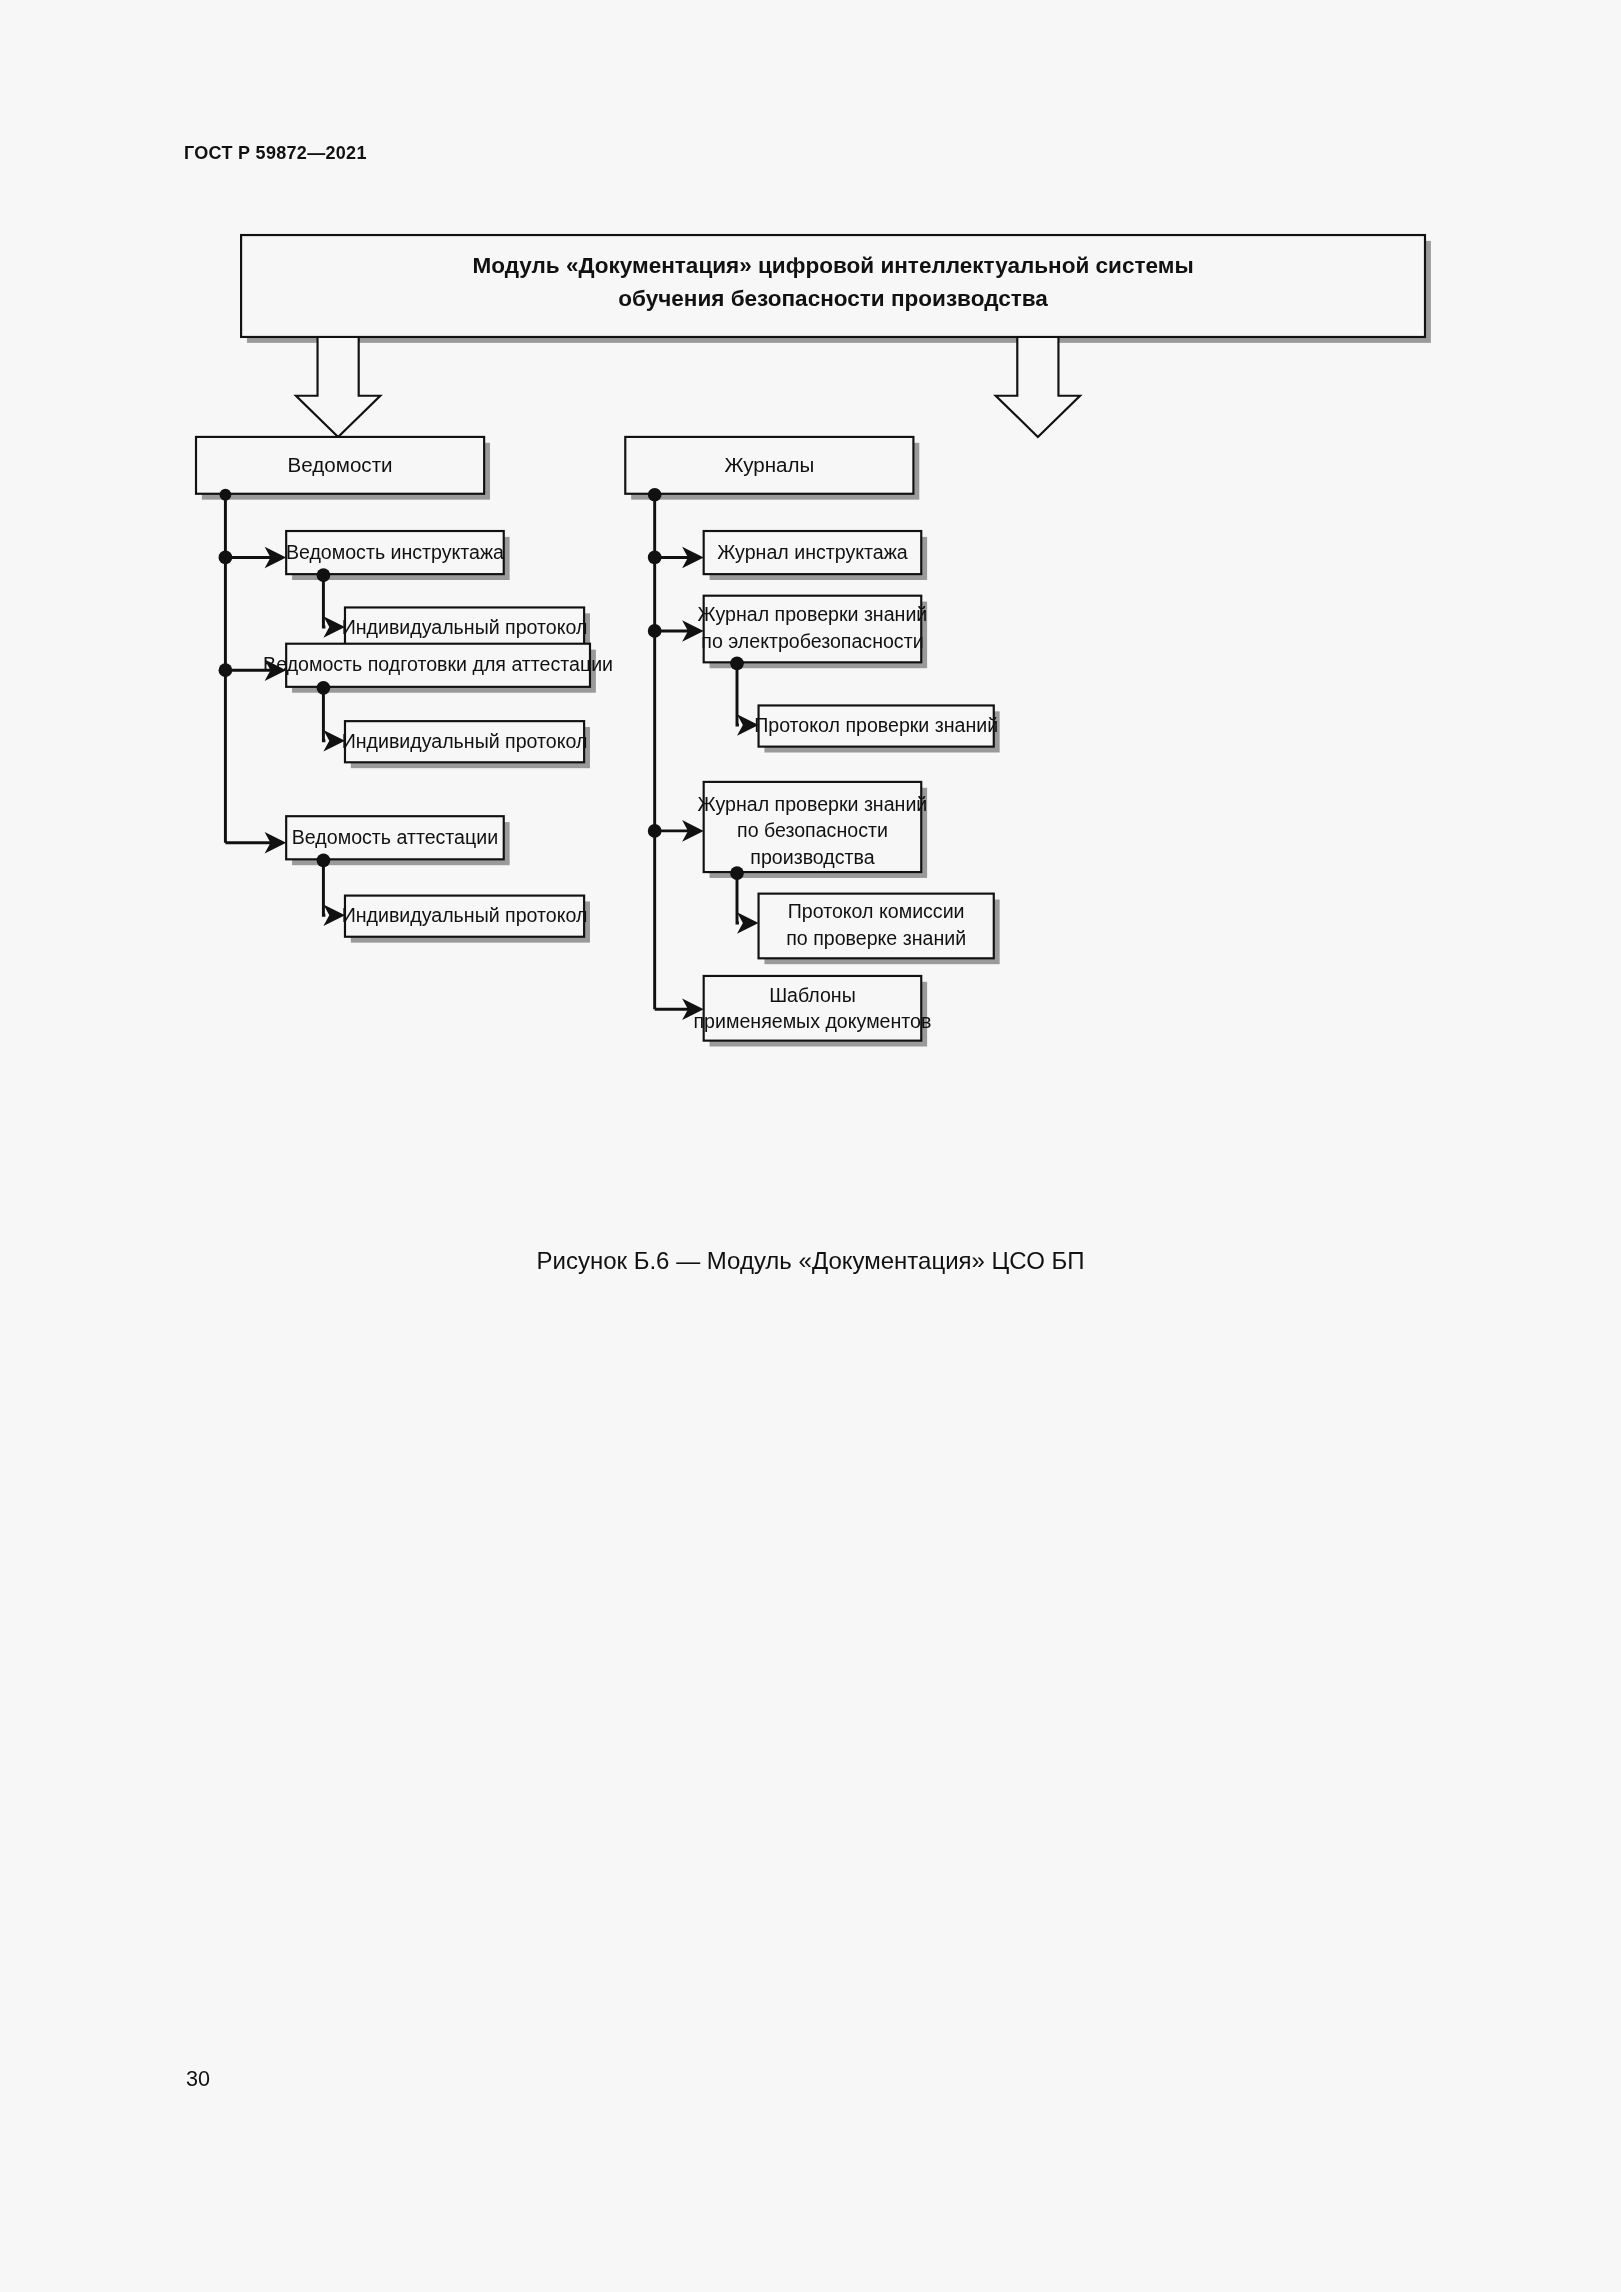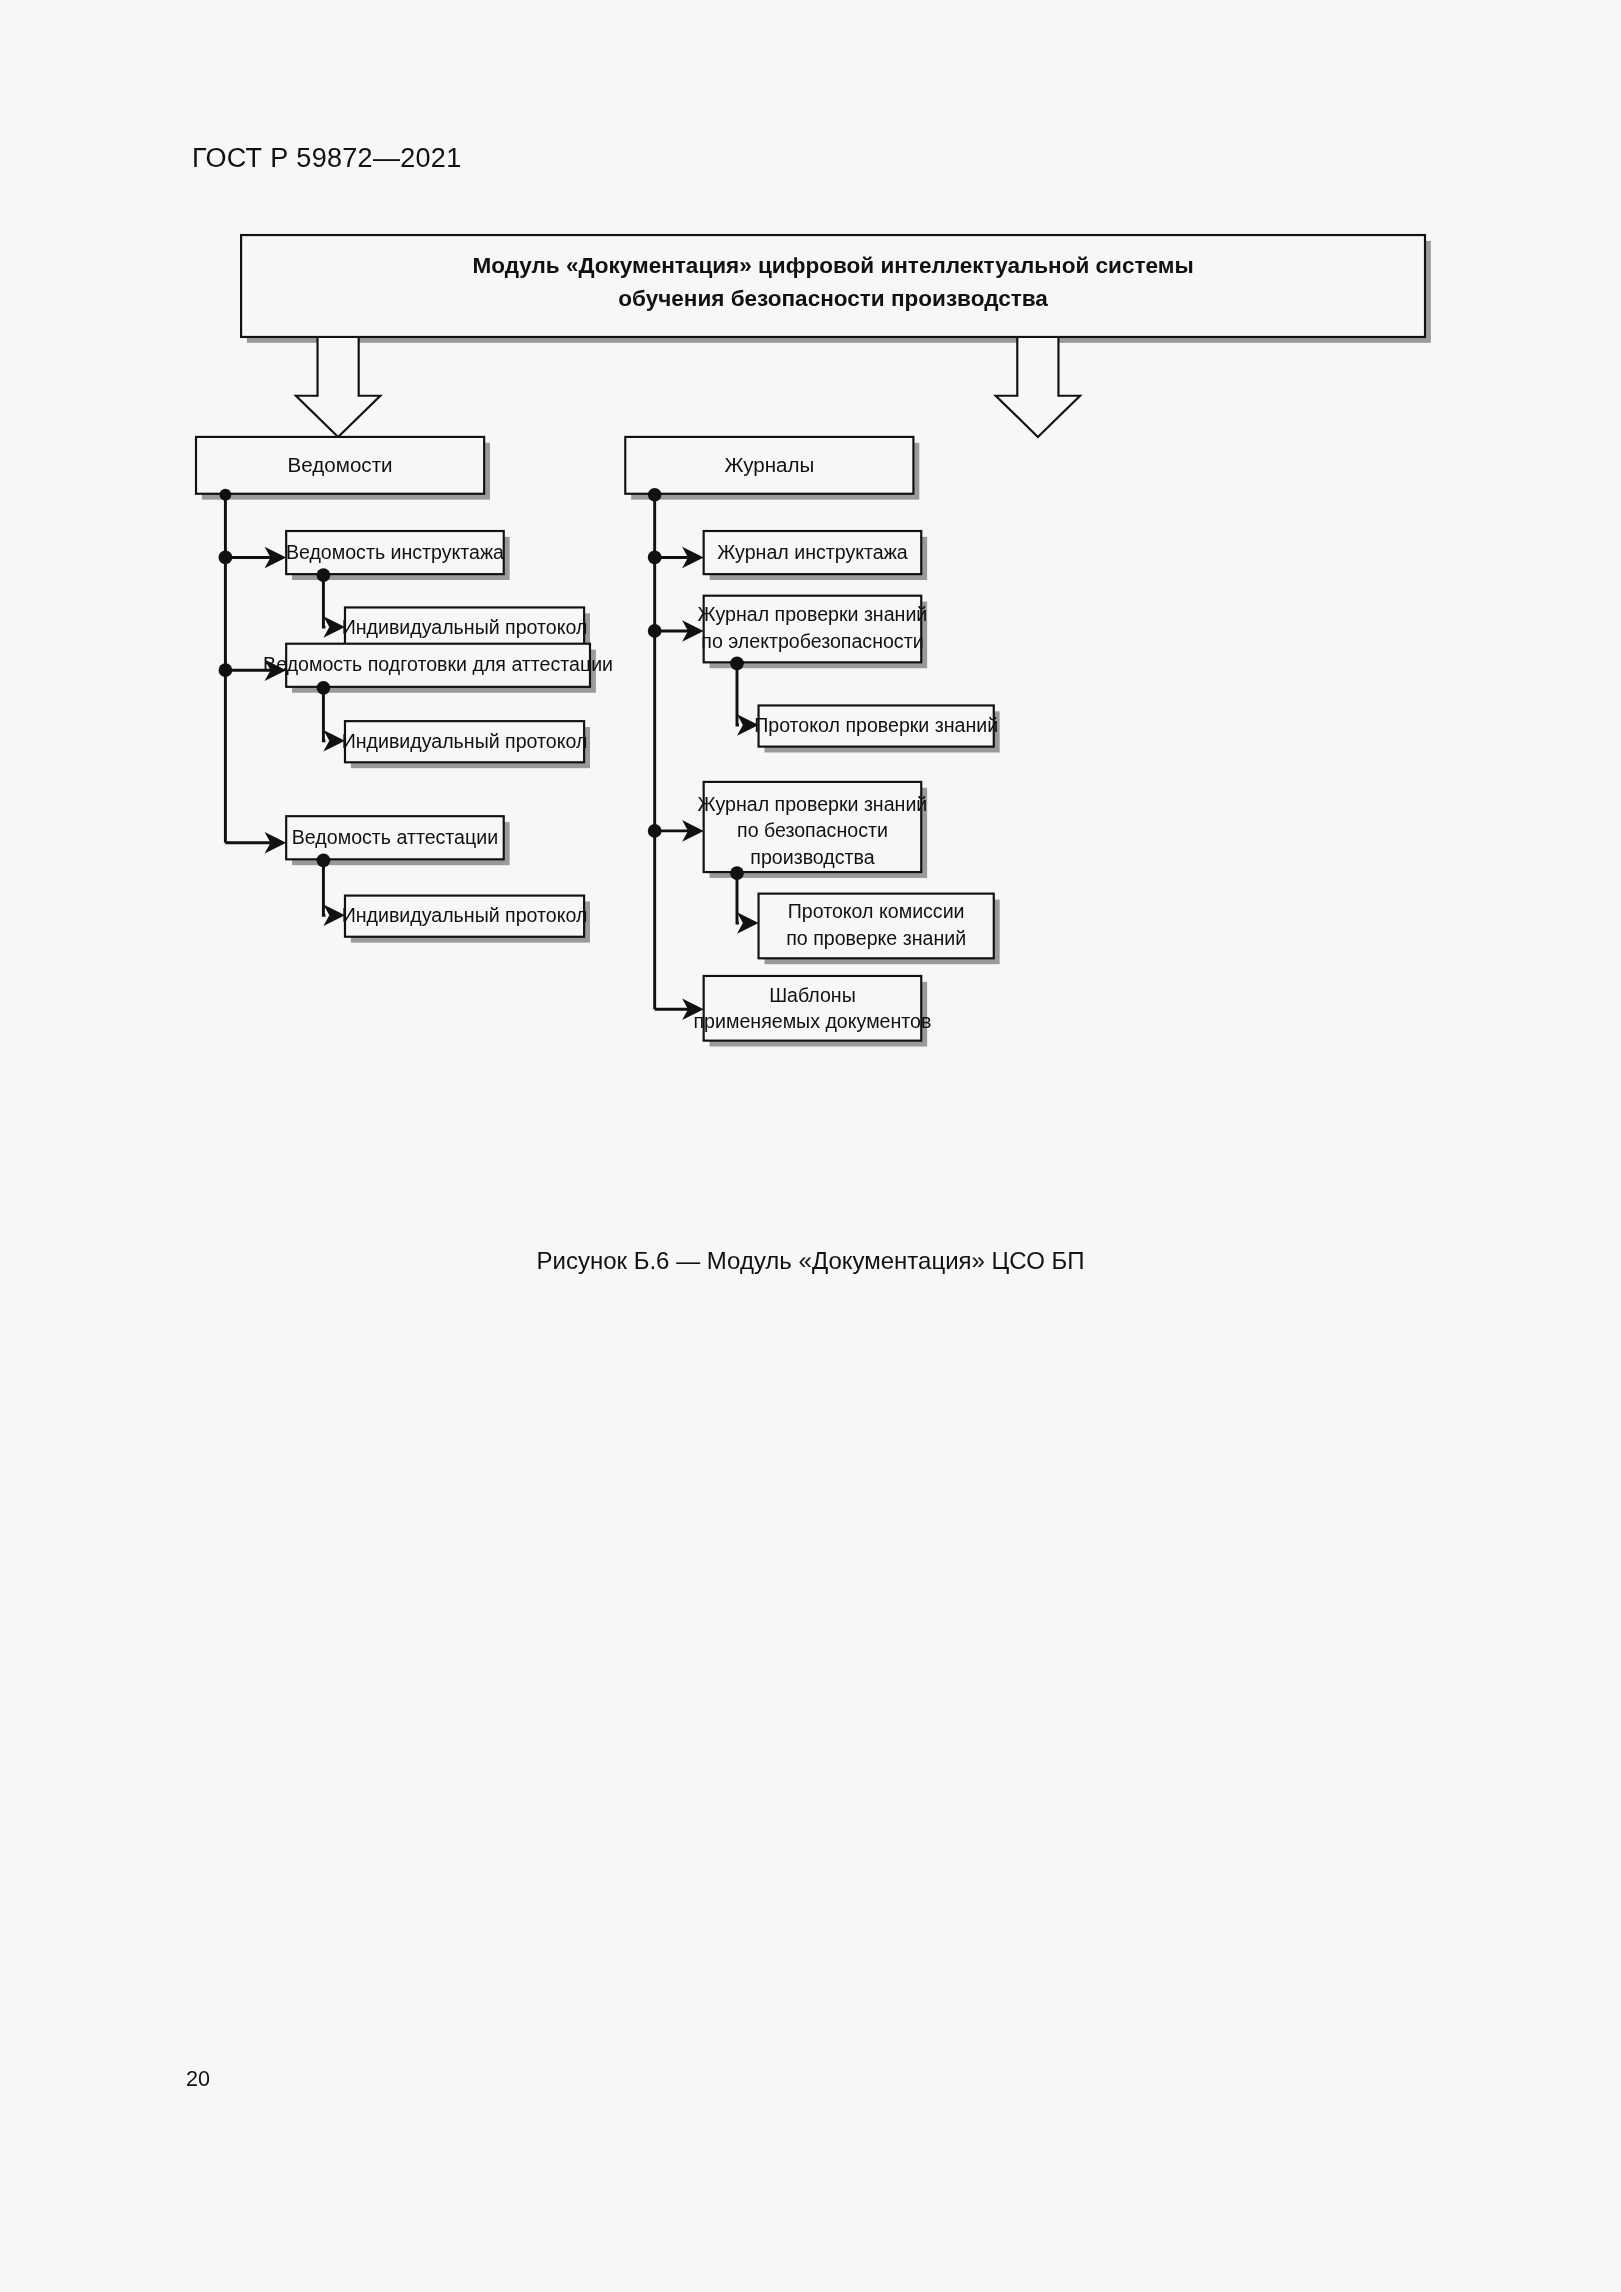--- a/index.html
+++ b/index.html
@@ -13,24 +13,24 @@
     width: 1621px;
     height: 2293px;
     background: #f7f7f7;
     margin: 0 auto;
     overflow: hidden;
     font-family: "Liberation Sans", sans-serif;
     color: #111111;
   }
   .std-header {
     position: absolute;
-    left: 192px;
+    left: 184px;
     top: 143px;
-    font-size: 27px;
-    font-weight: normal;
+    font-size: 18px;
+    font-weight: bold;
     letter-spacing: 0.3px;
     white-space: nowrap;
   }
   .figure-wrap {
     position: absolute;
     left: 0;
     top: 223px;
     width: 1316px;
     height: 1059px;
   }
@@ -247,16 +247,16 @@
         <rect class="node-box" x="718" y="768" width="222" height="66"></rect>
         <text class="leaf" x="829" y="789">Шаблоны</text>
         <text class="leaf" x="829" y="816">применяемых документов</text>
       </g>
 
     </svg>
   </div>
 
   <div class="fig-caption">Рисунок Б.6 — Модуль «Документация» ЦСО БП</div>
 
-  <div class="page-number">20</div>
+  <div class="page-number">30</div>
 
 </div>
 
 
 </body></html>

